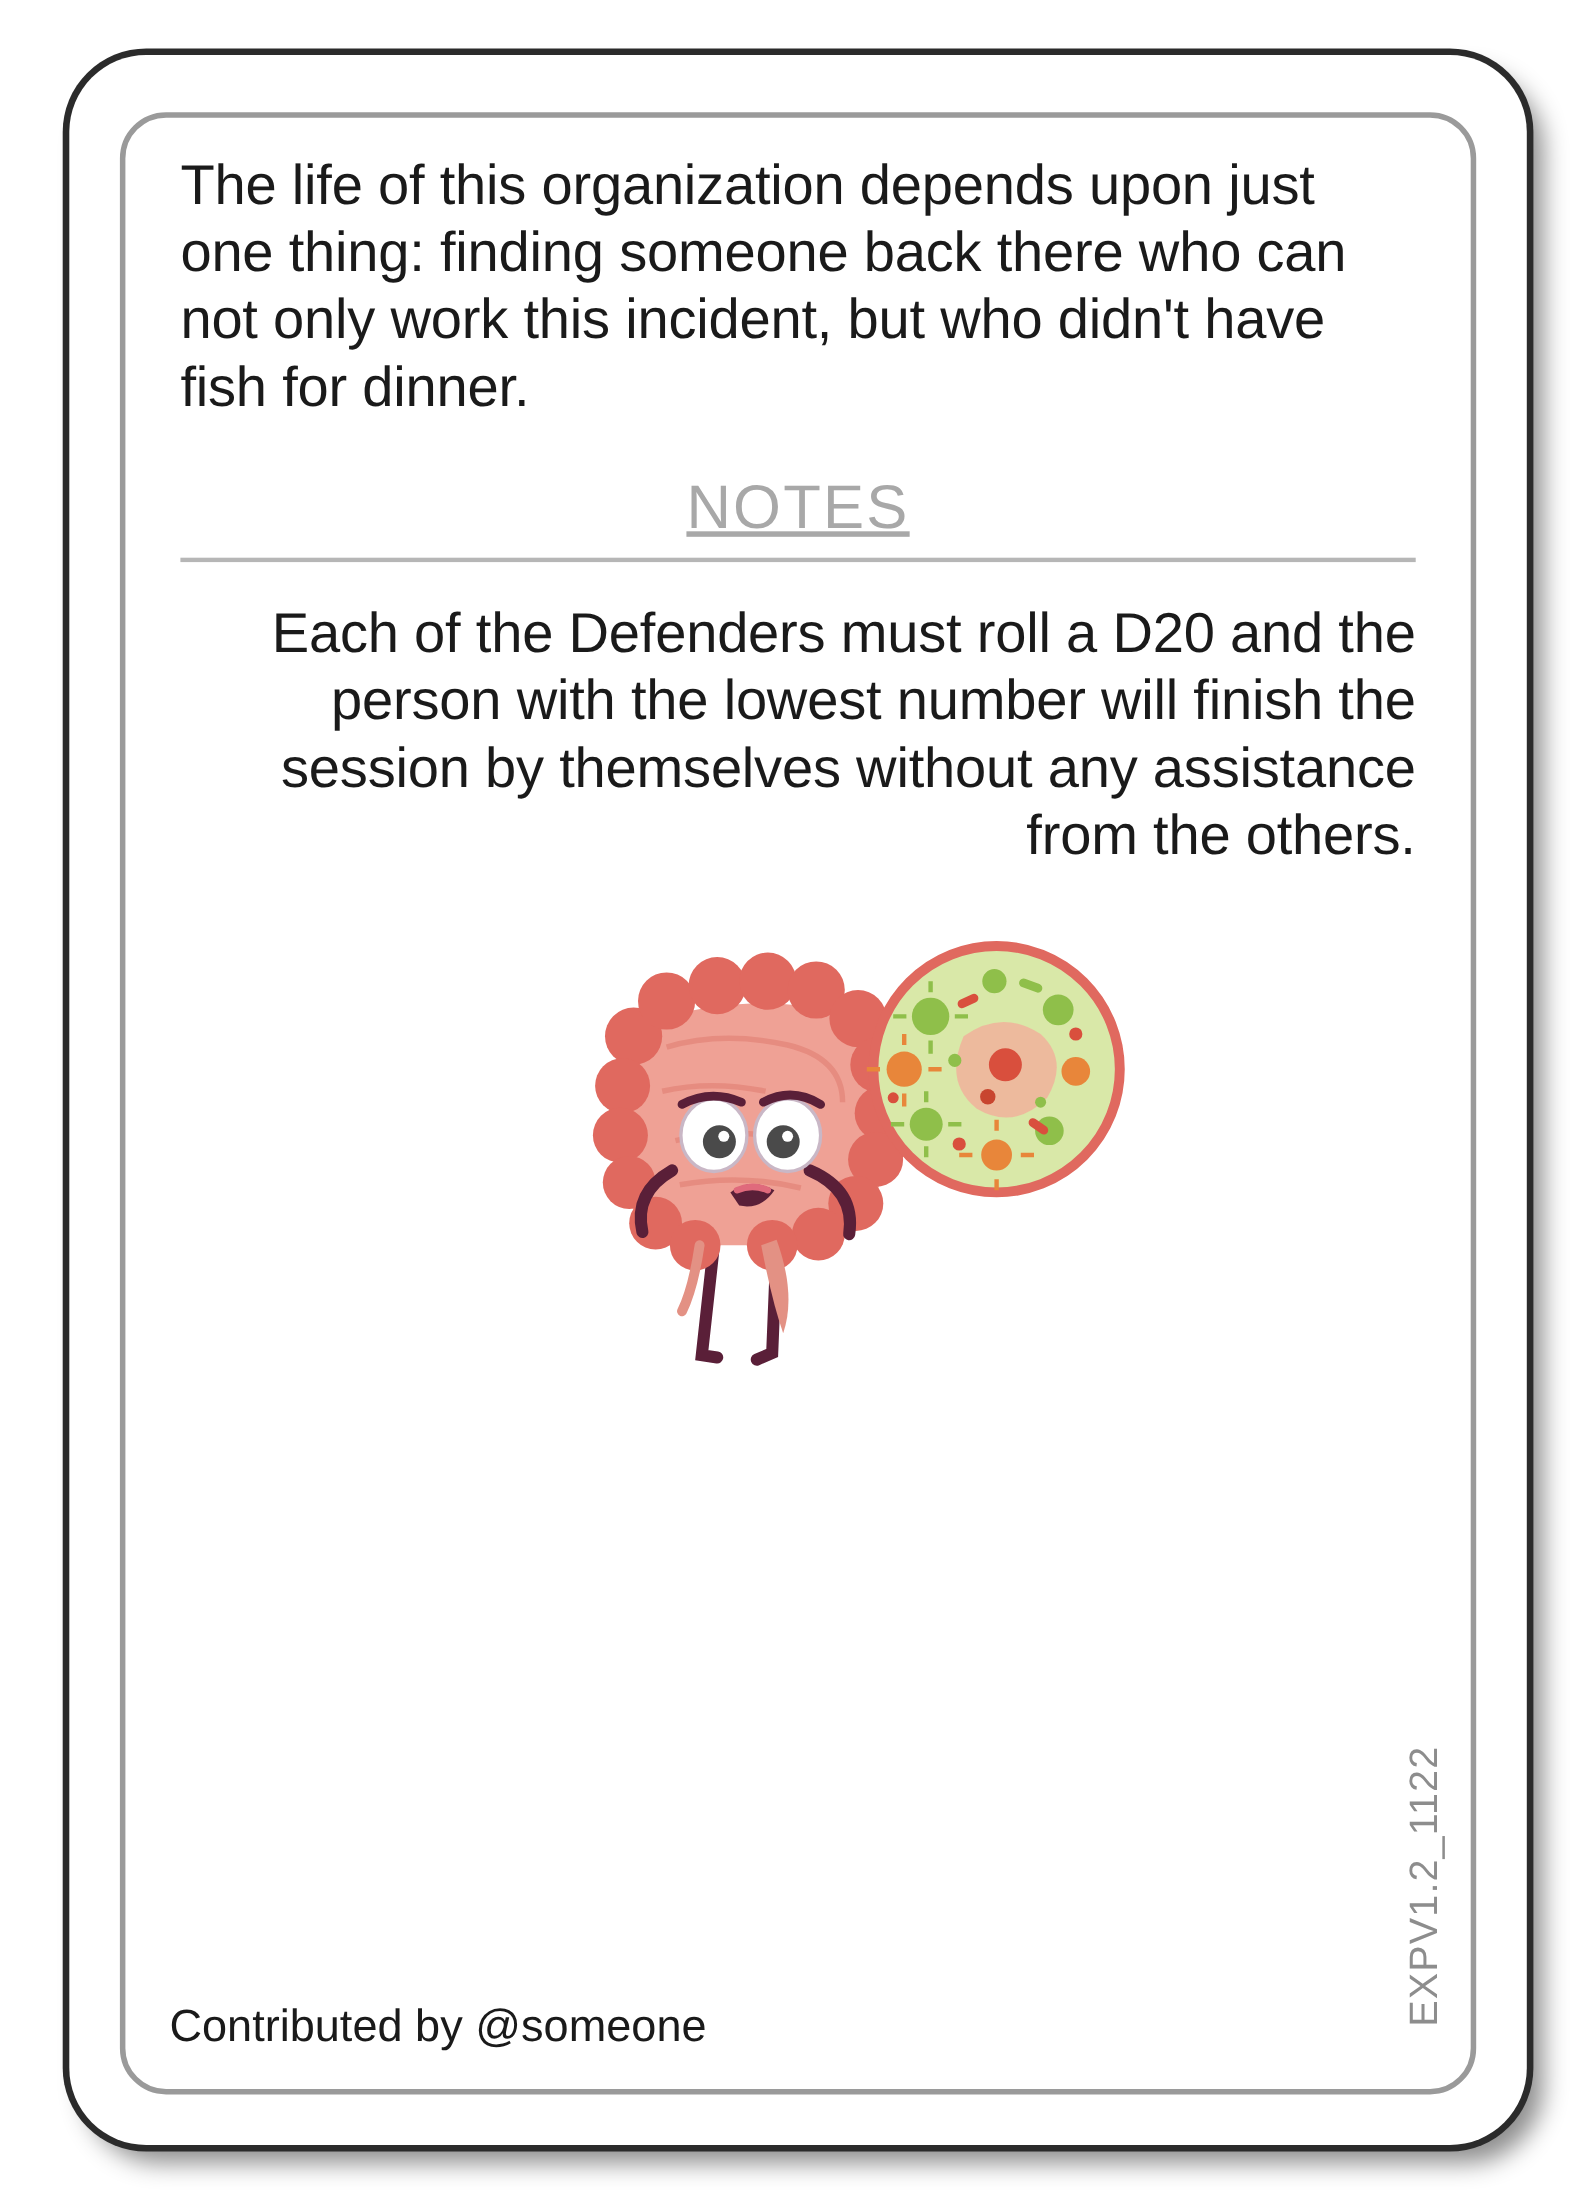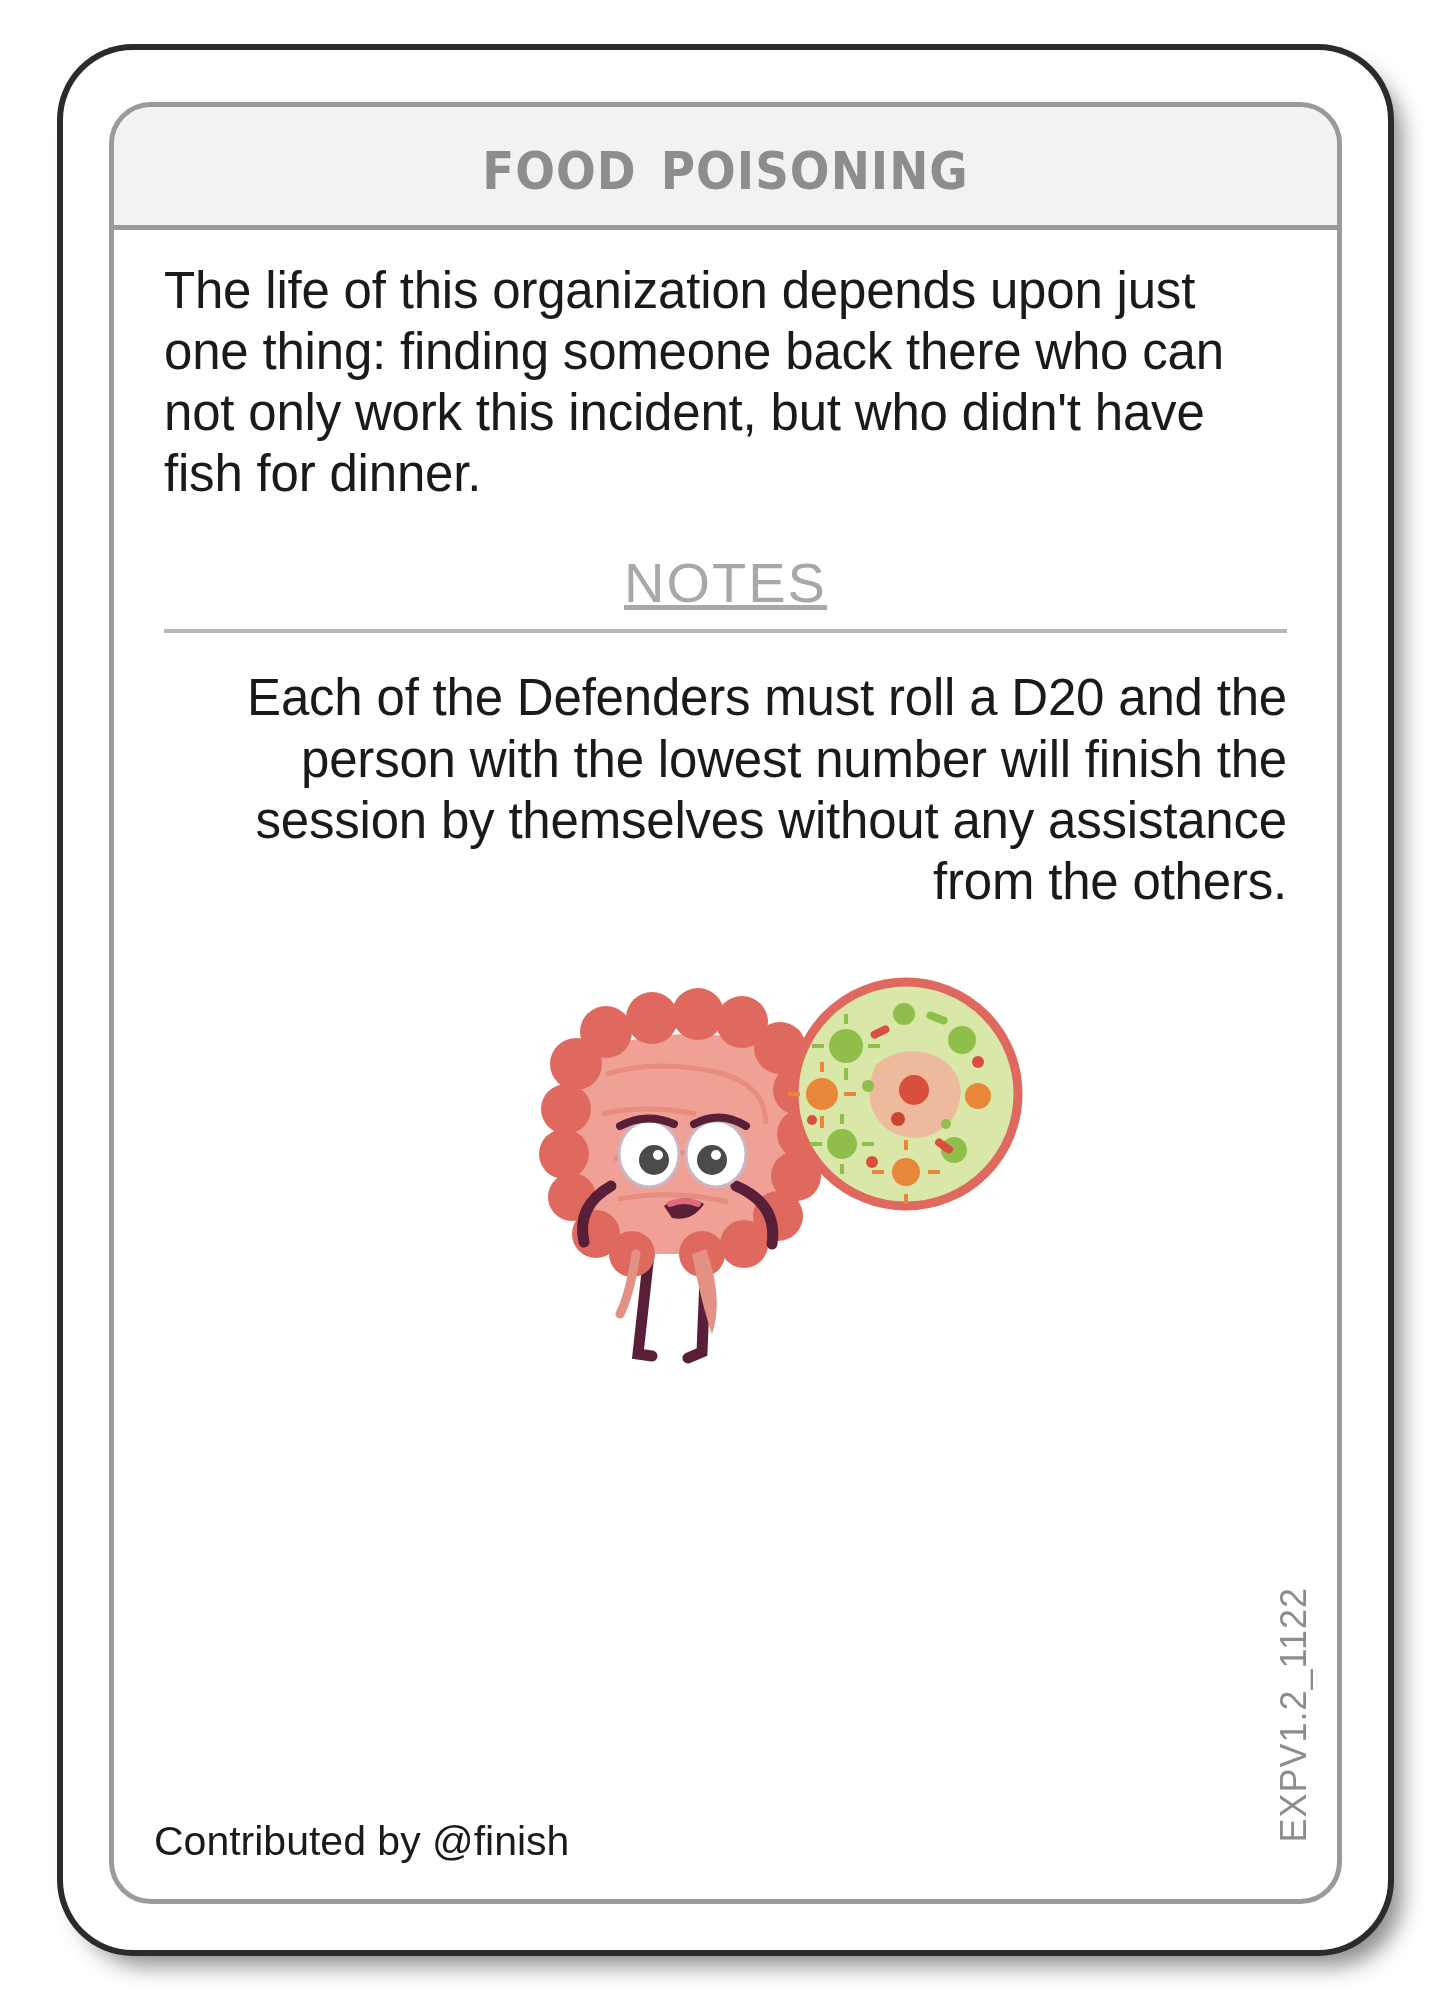--- a/index.html
+++ b/index.html
@@ -157,23 +157,20 @@
     letter-spacing: 1px;
   }
 </style>
 </head>
 <body>
 
 <div class="card-stage">
   <div class="card">
     <div class="card-frame">
 
-      <div class="title-bar">
-        <div class="title-text">Food Poisoning</div>
-      </div>
 
       <div class="body-area">
 
         <div class="flavor-text">The life of this organization depends upon just one thing: finding someone back there who can not only work this incident, but who didn't have fish for dinner.</div>
 
         <div class="notes-heading">NOTES</div>
         <div class="notes-rule"></div>
 
         <div class="notes-text">Each of the Defenders must roll a D20 and the person with the lowest number will finish the session by themselves without any assistance from the others.</div>
 
@@ -275,19 +272,19 @@
                 <g fill="#8fbf4a">
                   <rect x="520" y="60" width="22" height="8" rx="4" transform="rotate(20 531 64)"></rect>
                   <circle cx="462" cy="132" r="6"></circle>
                   <circle cx="540" cy="170" r="5"></circle>
                 </g>
               </g>
             </svg>
           </div>
         </div>
 
-        <div class="footer">Contributed by @finish</div>
+        <div class="footer">Contributed by @someone</div>
         <div class="version-code">EXPV1.2_1122</div>
       </div>
 
     </div>
   </div>
 </div>
 
 </body></html>

